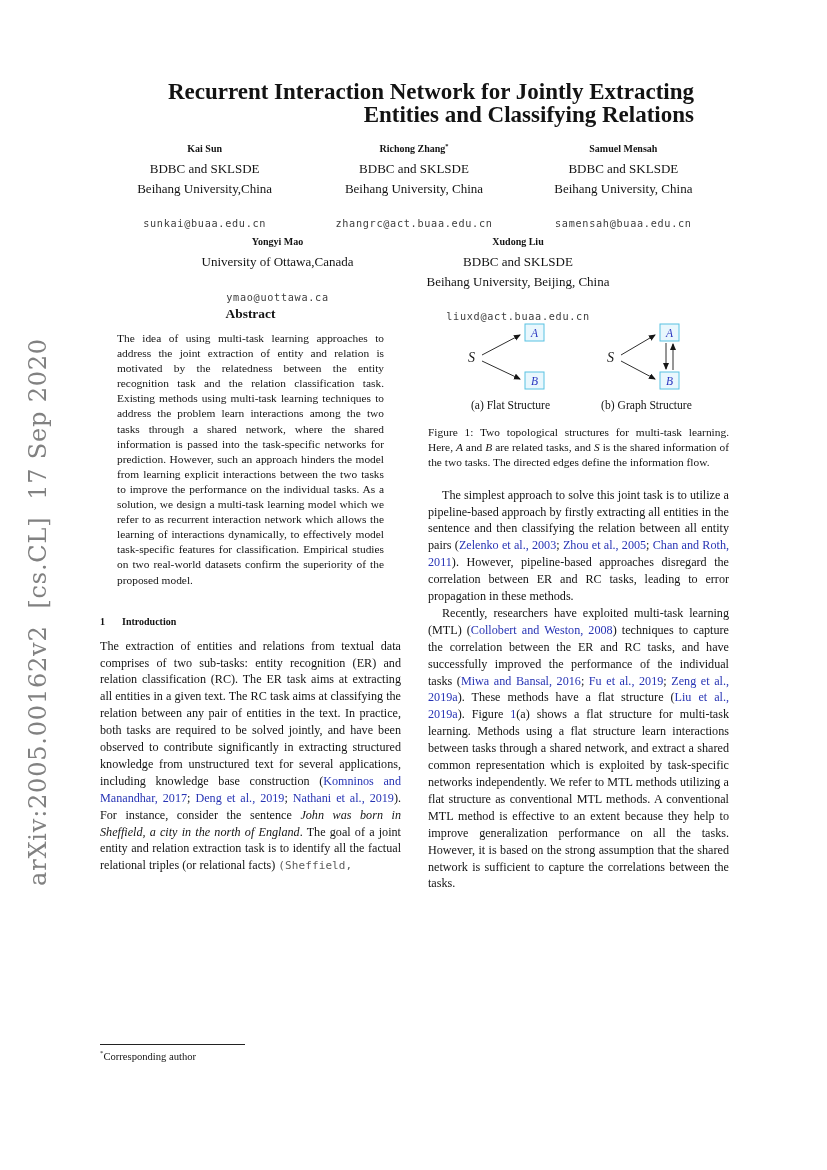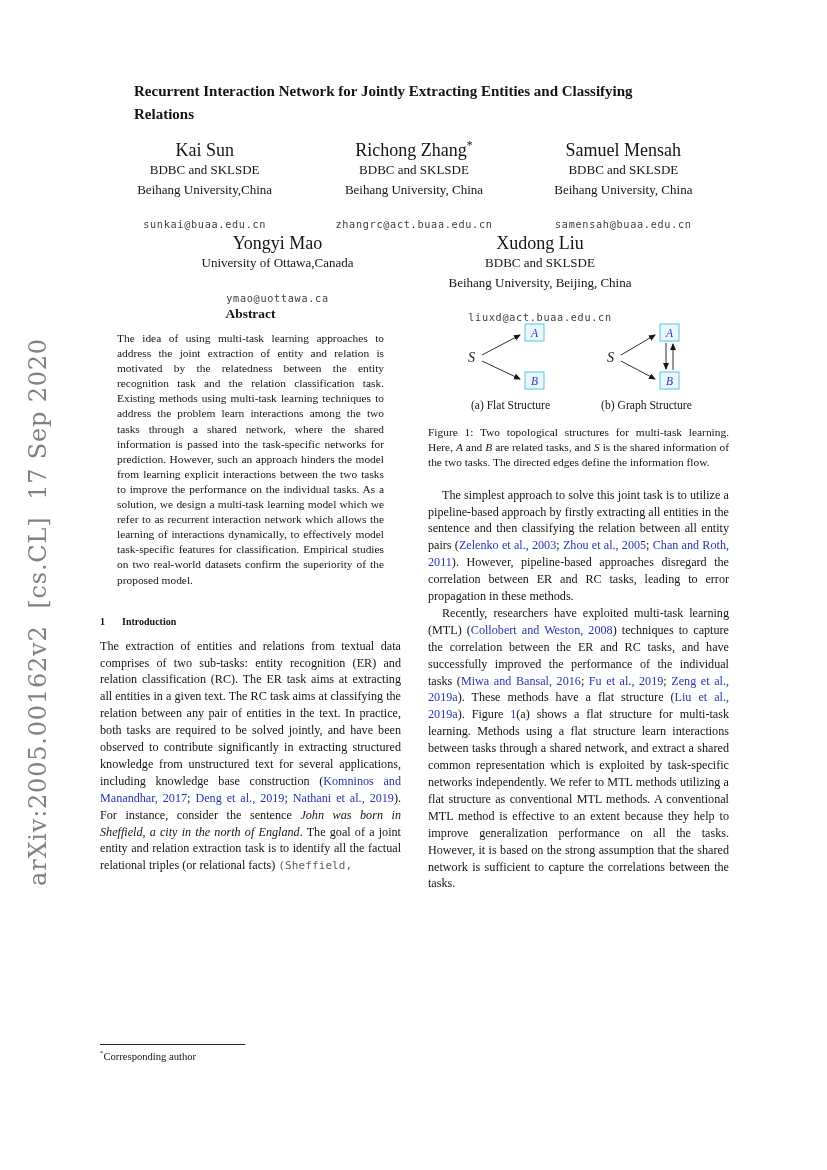--- a/index.html
+++ b/index.html
@@ -15,34 +15,34 @@
   .arxiv-banner {
     position:absolute; left:38px; top:612px;
     transform:translate(-50%,-50%) rotate(-90deg);
     white-space:pre;
     font-family:"DejaVu Serif","Liberation Serif",serif;
     font-size:24px; color:#818181; letter-spacing:0.8px;
   }
 
   .title {
     position:absolute; left:134px; top:80px; width:560px;
-    text-align:left; font-weight:bold; font-size:15px; line-height:23px;
+    text-align:right; font-weight:bold; font-size:23px; line-height:23px;
   }
 
   .authors-row1 { position:absolute; left:100px; top:136px; width:628px; display:flex; }
   .authors-row1 .author { flex:1; }
   .author { text-align:center; }
-  .author-name { font-weight:normal; font-size:18px; line-height:20px; }
+  .author-name { font-weight:bold; font-size:10px; line-height:20px; }
   .author-aff  { font-size:13px; line-height:19.5px; }
   .author-email {
     font-family:"DejaVu Sans Mono","Liberation Mono",monospace;
     font-size:10.2px; letter-spacing:0.7px; color:#3d3d3d; margin-top:20px;
   }
   .authors-row2-a { position:absolute; left:110px; top:229px; width:335px; }
-  .authors-row2-b { position:absolute; left:390px; top:229px; width:300px; }
+  .authors-row2-b { position:absolute; left:368px; top:229px; width:300px; }
 
   .col-left  { position:absolute; left:100px; top:306px; width:301px; height:732px; overflow:hidden; }
   .col-right { position:absolute; left:428px; top:306px; width:301px; height:762px; overflow:hidden; }
 
   .abstract-heading { text-align:center; font-weight:bold; font-size:13.4px; margin-bottom:9px; }
   .abstract-body {
     padding:0 17px; font-size:11.4px; line-height:15.1px; text-align:justify;
   }
   .sec-heading { margin-top:28px; margin-bottom:11px; font-weight:bold; font-size:10px; }
   .sec-num { margin-right:17px; }

